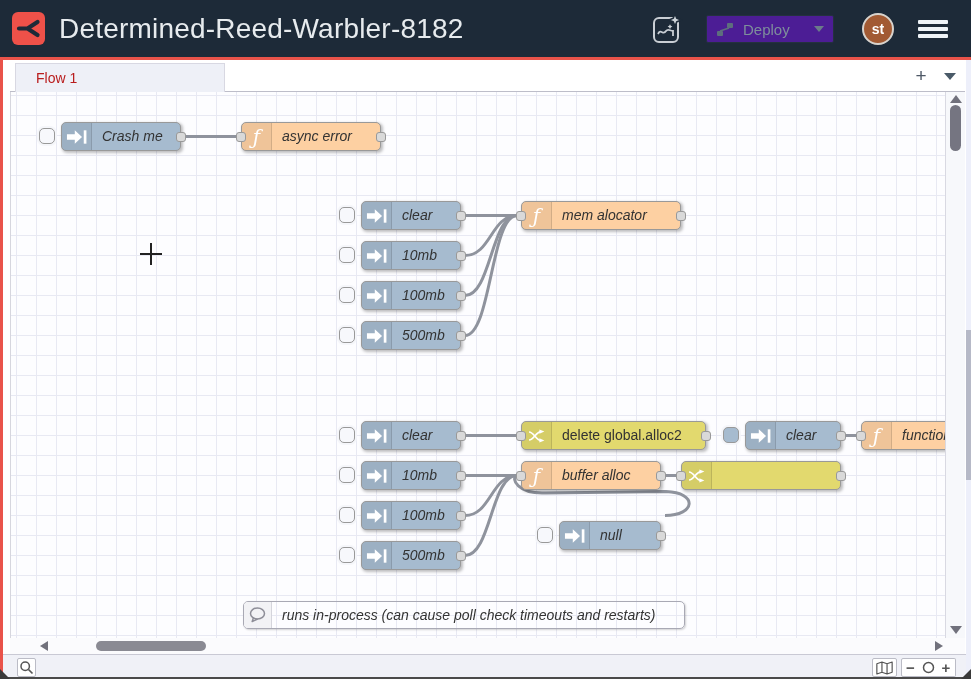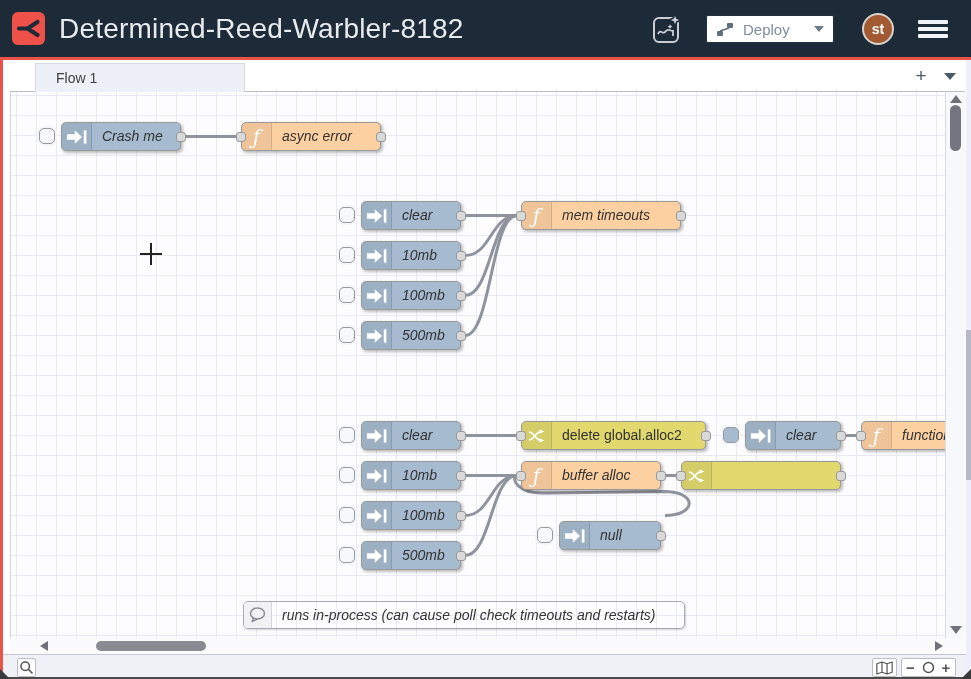--- a/index.html
+++ b/index.html
@@ -8,38 +8,38 @@
 
   
   .header { position:absolute; left:0; top:0; width:971px; height:57px;
     background:#1d2a38; display:flex; align-items:center; }
   .logo { position:absolute; left:12px; top:12px; width:33px; height:33px;
     background:#ee5149; border-radius:6px; display:flex; align-items:center; justify-content:center; }
   .app-title { position:absolute; left:59px; top:0; height:57px; line-height:57px;
     color:#e7ebee; font-size:28px; letter-spacing:.2px; }
   .ai-btn { position:absolute; left:650px; top:12px; width:34px; height:34px; cursor:pointer; }
   .deploy-btn { position:absolute; left:706px; top:15px; width:128px; height:28px;
-    background:#ffffff; border:1px solid #24313f; border-radius:2px;
+    background:#4c1d95; border:1px solid #24313f; border-radius:2px;
     display:flex; align-items:center; padding:0 9px;justify-content:center; }
   .deploy-label { color:#7e8e9c; font-size:15px; margin-left:9px; }
   .deploy-caret { margin-left:auto; width:0; height:0; border-left:5px solid transparent;
     border-right:5px solid transparent; border-top:6px solid #6b7b8a; }
   .avatar { position:absolute; left:862px; top:13px; width:32px; height:32px; border-radius:50%;
     background:#a25a33; border:2px solid #d8d3cd; color:#fff; font-size:14px; font-weight:bold;
     display:flex; align-items:center; justify-content:center; cursor:pointer; }
   .hamburger { position:absolute; left:918px; top:20px; width:30px; height:18px; cursor:pointer; }
   .hamburger span { display:block; width:30px; height:3.6px; background:#eef3f7; border-radius:1px; margin-bottom:3.6px; }
   .red-line { position:absolute; left:0; top:57px; width:971px; height:3px; background:#e9534a; }
 
   
   .tabbar { position:absolute; left:10px; top:60px; width:955px; height:32px; background:#fff;
     border-bottom:1px solid #bdbdc9; }
   .tab { position:absolute; font-size:14px; padding-left:20px; cursor:pointer; }
-  .tab-inactive { left:25px; top:3px; width:210px; height:29px; line-height:28px;
-    background:#eef0f7; border:1px solid #d8d8e2; border-bottom:none; color:#404040; }
+  .tab-inactive { left:5px; top:3px; width:210px; height:29px; line-height:28px;
+    background:#eef0f7; border:1px solid #d8d8e2; border-bottom:none; color:#b91c1c; }
   .tab-active { left:227px; top:0px; width:200px; height:33px; line-height:31px;
     background:#fff; border:1px solid #bdbdc9; border-bottom:1px solid #fff; 
     color:#44505c; font-weight:bold; z-index:2; }
   .tab-plus { position:absolute; left:898px; top:2px; width:26px; height:28px; text-align:center;
     line-height:28px; font-size:19px; color:#4e5866; cursor:pointer; }
   .tab-caret { position:absolute; left:934px; top:13px; width:0; height:0; cursor:pointer;
     border-left:6px solid transparent; border-right:6px solid transparent; border-top:7px solid #4a5a68; }
 
   
   .canvas { position:absolute; left:10px; top:92px; width:935px; height:546px; overflow:hidden;
@@ -230,21 +230,21 @@
         </svg>
       </div>
       <span class="node-label">500mb</span>
       <div class="port port-out"></div>
       <div class="inj-button"></div>
     </div>
     <div class="node italic" style="left: 510px; top: 109px; width: 160px; background: rgb(253, 208, 162);">
       <div class="icon-area">
         <span style="color:#fff;font-family:'DejaVu Serif',serif;font-style:italic;font-size:20px;line-height:1;">ƒ</span>
       </div>
-      <span class="node-label">mem timeouts</span>
+      <span class="node-label">mem alocator</span>
       <div class="port port-in"></div>
       <div class="port port-out"></div>
     </div>
     <div class="node italic" style="left: 350px; top: 329px; width: 100px; background: rgb(166, 187, 207);">
       <div class="icon-area">
         <svg width="21" height="20" viewBox="0 0 22 20">
           <path fill="#fff" d="M1 7.2h8.2V3l7.6 7-7.6 7v-4.2H1z"></path>
           <rect x="18.6" y="3" width="2.8" height="14" fill="#fff"></rect>
         </svg>
       </div>

